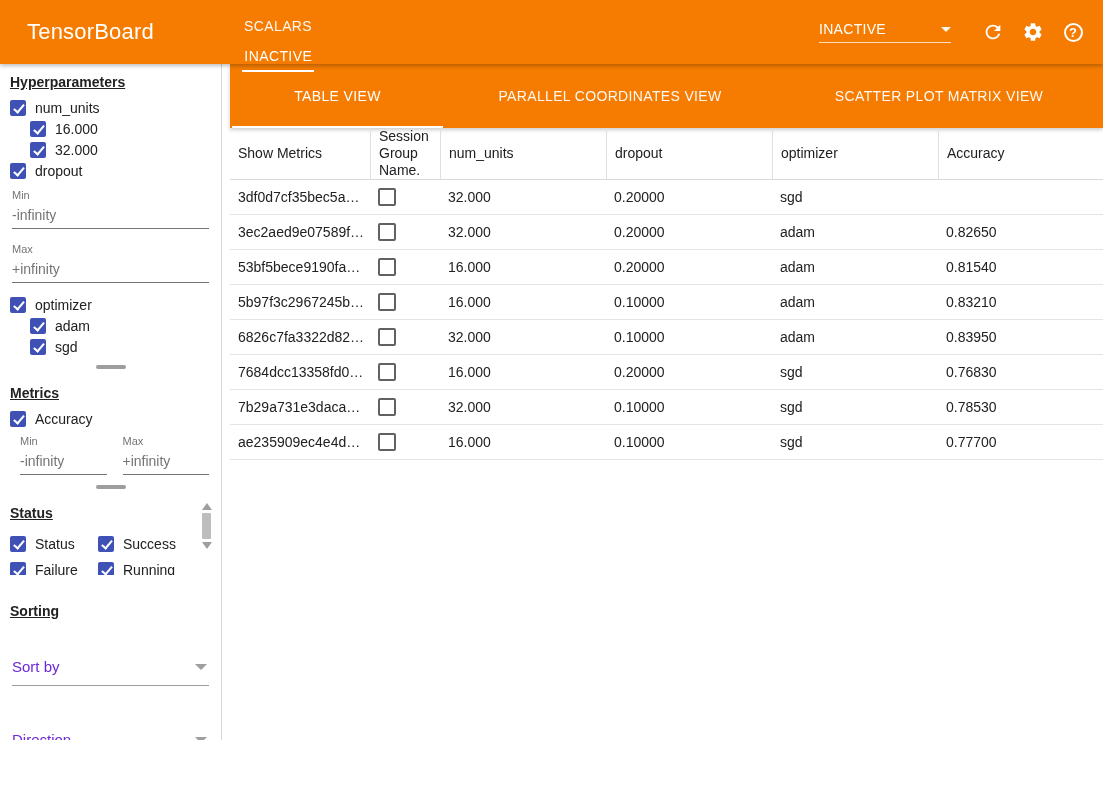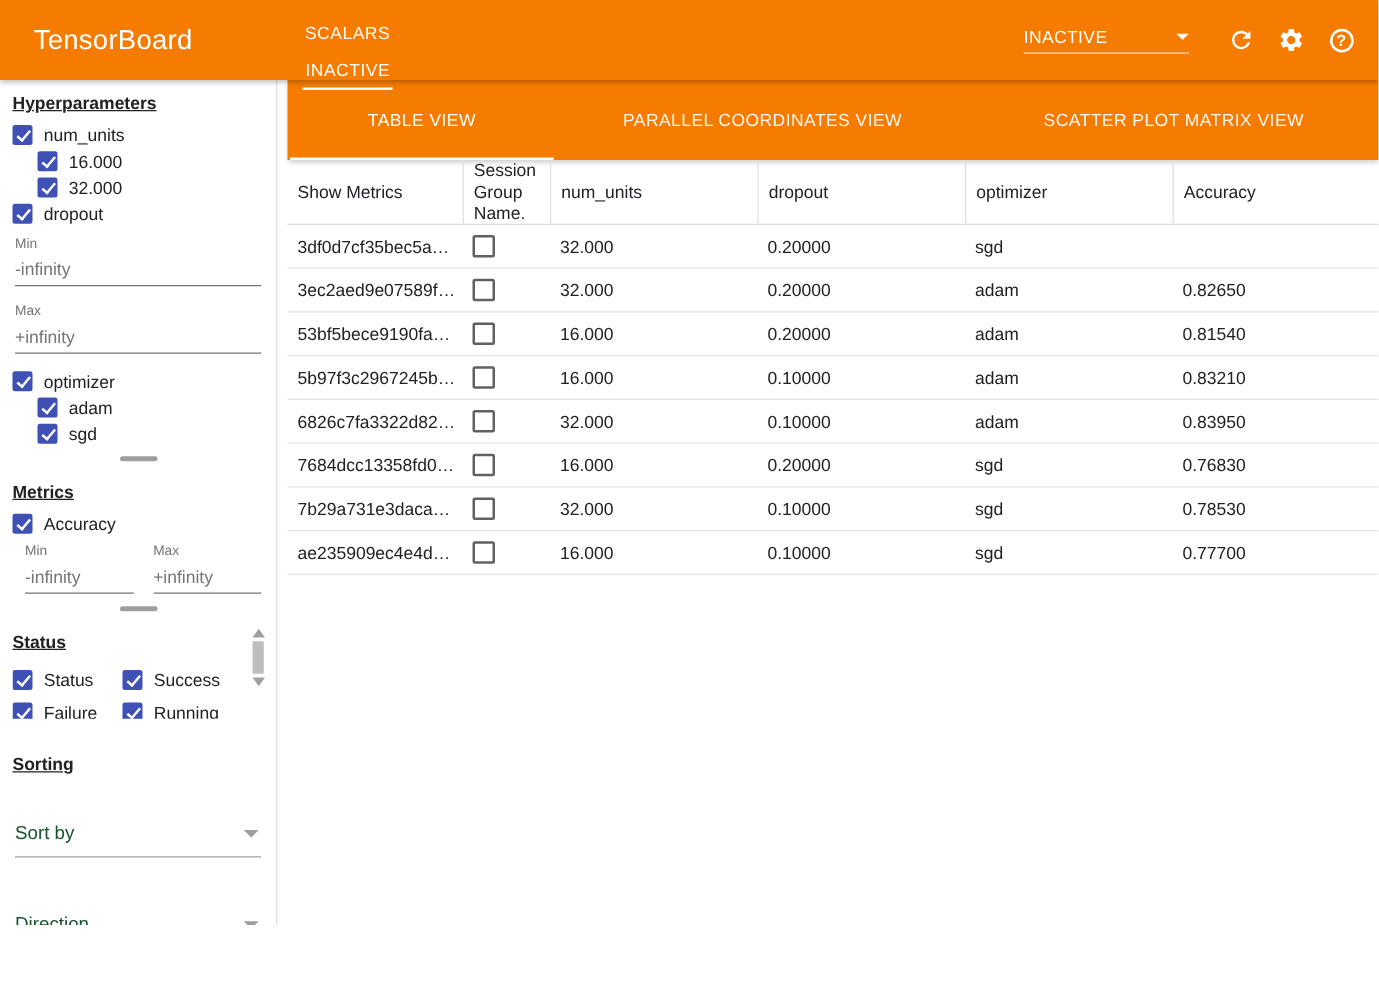--- a/index.html
+++ b/index.html
@@ -48,21 +48,21 @@
   .minmax-row { display:grid; grid-template-columns:1fr 1fr; column-gap:16px; margin:8px 2px 6px 10px; }
   .drag-handle { width:30px; height:4px; background:#9e9e9e; border-radius:2px; margin:10px auto 2px; cursor:row-resize; }
   .status-grid { display:grid; grid-template-columns:88px 1fr; row-gap:0; padding-right:18px; }
   .status-wrap { height:44px; overflow:hidden; }
   .vscroll { position:absolute; right:8px; top:8px; width:13px; display:flex; flex-direction:column; align-items:center; }
   .arr-up { width:0; height:0; border-left:5px solid transparent; border-right:5px solid transparent; border-bottom:7px solid #9e9e9e; margin-bottom:3px; }
   .arr-dn { width:0; height:0; border-left:5px solid transparent; border-right:5px solid transparent; border-top:7px solid #9e9e9e; margin-top:3px; }
   .thumb { width:9px; background:#bdbdbd; border-radius:1px; }
   .select-field { display:flex; align-items:center; justify-content:space-between; border-bottom:1px solid #9e9e9e;
                   padding:9px 2px 10px 0; margin:0 2px; cursor:pointer; }
-  .select-value { font-size:15px; color:#14532d; }
+  .select-value { font-size:15px; color:#6d28d9; }
   .select-caret { width:0; height:0; border-left:6px solid transparent; border-right:6px solid transparent; border-top:6px solid #9e9e9e; }
 
   
   .view-tabs { height:64px; background:#f57c00; display:flex; box-shadow:0 2px 4px rgba(0,0,0,.2); flex:0 0 64px; }
   .view-tab { display:flex; align-items:center; justify-content:center; color:rgba(255,255,255,.95);
               font-size:14px; letter-spacing:.35px; position:relative; cursor:pointer; }
   .view-tab.t1 { flex:0 0 215px; }
   .view-tab.t2 { flex:0 0 330px; }
   .view-tab.t3 { flex:1;text-align:right; }
   .view-tab.active { color:#fff; }

